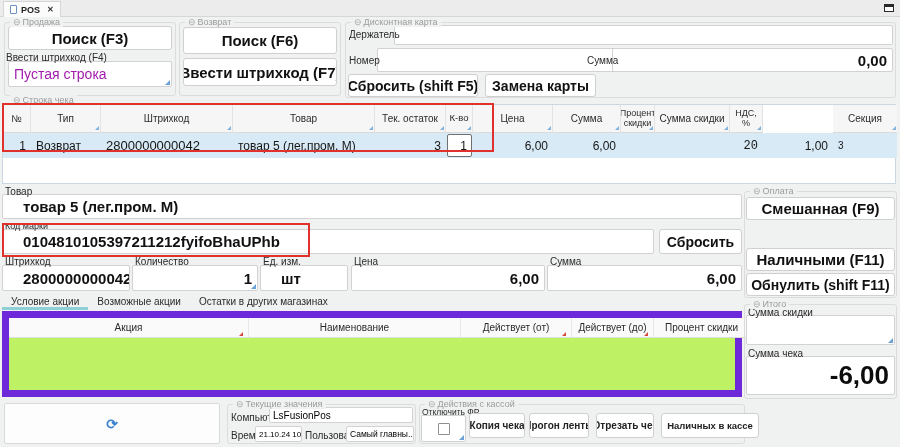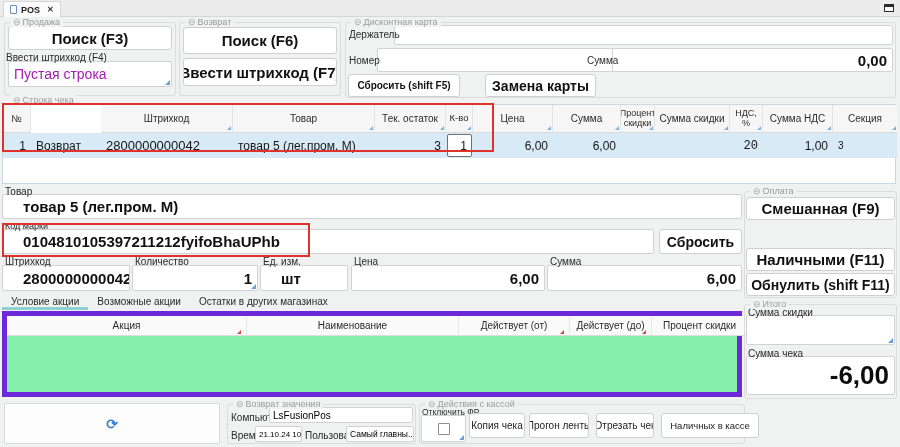--- a/index.html
+++ b/index.html
@@ -36,35 +36,35 @@
   .dc { position:absolute; top:28px; height:25px; background:#d7eaf6; display:flex; align-items:center; padding:0 5px;
         font-size:12px; color:#161616; overflow:hidden; white-space:nowrap; }
   .dc.r { justify-content:flex-end; }
   .kvo { position:absolute; left:444px; top:29px; width:25px; height:23px; background:#fff; border:1px solid #707070; border-radius:2px;
          display:flex; align-items:center; justify-content:flex-end; padding:0 4px; font-size:12px; color:#161616; }
 
   
   .ptabs { position:absolute; left:2px; top:293px; width:740px; height:17px; display:flex; align-items:flex-end; }
   .ptab { font-size:10px; color:#2b2b2b; padding:2px 9px 3px 9px; white-space:nowrap; cursor:pointer; }
   .ptab.active { box-shadow: inset 0 -3px 0 #8fd0d4; }
-  .ptable { position:absolute; left:2px; top:311px; width:740px; height:86px; background:#86efac; border:5px solid #6d28d9; }
+  .ptable { position:absolute; left:2px; top:311px; width:740px; height:86px; background:#bef264; border:7px solid #6d28d9; }
   .pc { position:absolute; top:0; height:20px; background:#fafafa; border-right:1px solid #e7e7e7; border-bottom:1px solid #ddd;
         display:flex; align-items:center; justify-content:center; font-size:10px; color:#2b2b2b; overflow:hidden; white-space:nowrap; }
   .rsort::after { content:""; position:absolute; right:5px; bottom:1px; border-left:4px solid transparent; border-bottom:4px solid #d3493c; }
 
   
   .paybtn { left:746px; width:149px; height:23px; font-size:15px; }
 
   
   .botpanel { position:absolute; left:4px; top:403px; width:216px; height:41px; background:#fdfdfd; border:1px solid #d9d9d9; border-radius:2px;
               display:flex; align-items:center; justify-content:center; cursor:pointer; }
   .refresh { color:#3b82d0; font-size:14px; font-weight:bold; }
   .minilbl { position:absolute; font-size:9px; color:#2b2b2b; white-space:nowrap; }
   .mini { font-size:9px; padding:0 3px; }
-  .smallbtn { font-weight:normal; font-size:10px; color:#222;text-align:right; }
+  .smallbtn { font-weight:bold; font-size:10px; color:#222;text-align:right; }
   .chkbox { position:absolute; left:421px; top:415px; width:45px; height:27px; background:#fff; border:1px solid #d2d2d2; border-radius:2px; }
   .chk { position:absolute; left:16px; top:7px; width:12px; height:12px; background:#fff; border:1px solid #8f8f8f; border-radius:1px; }
 
   
   .annot { position:absolute; border:2px solid #e0312c; z-index:9; pointer-events:none; }
 </style>
 </head>
 <body>
 
 <div class="app">
@@ -101,39 +101,39 @@
   <div class="slab" style="left:351px;top:17px;">
     <span class="co">⊖</span>
     <span>Дисконтная карта</span>
   </div>
   <div class="lbl" style="left:349px;top:29px;">Держатель</div>
   <div class="inp" style="left:394px;top:25px;width:499px;height:20px;"></div>
   <div class="lbl" style="left:349px;top:55px;">Номер</div>
   <div class="inp" style="left:377px;top:48px;width:258px;height:24px;"></div>
   <div class="lbl" style="left:587px;top:55px;">Сумма</div>
   <div class="inp r bold15" style="left:612px;top:48px;width:281px;height:24px;">0,00</div>
-  <div class="btn" style="left:348px;top:74px;width:112px;height:23px;font-size:10px;">Сбросить (shift F5)</div>
+  <div class="btn" style="left:348px;top:74px;width:130px;height:23px;font-size:14px;">Сбросить (shift F5)</div>
   <div class="btn" style="left:485px;top:74px;width:111px;height:23px;font-size:14px;">Замена карты</div>
 
   <div class="slab" style="left:10px;top:95px;">
     <span class="co">⊖</span>
     <span>Строка чека</span>
   </div>
   <div class="rtable">
     <div class="hc" style="left:0;width:28px;">№</div>
+    <div class="hc bsort" style="left:28px;width:70px;">Тип</div>
     <div class="hc bsort" style="left:98px;width:132px;">Штрихкод</div>
     <div class="hc bsort" style="left:230px;width:142px;">Товар</div>
     <div class="hc bsort" style="left:372px;width:71px;">Тек. остаток</div>
     <div class="hc bsort" style="left:443px;width:27px;font-size:9.5px;">К-во</div>
     <div class="hc bsort" style="left:470px;width:80px;">Цена</div>
     <div class="hc bsort" style="left:550px;width:68px;">Сумма</div>
     <div class="hc bsort" style="left:618px;width:34px;font-size:9px;">Процент скидки</div>
     <div class="hc bsort" style="left:652px;width:75px;">Сумма скидки</div>
     <div class="hc bsort" style="left:727px;width:33px;font-size:9px;">НДС, %</div>
-    <div class="hc bsort" style="left:760px;width:70px;">Сумма НДС</div>
     <div class="hc bsort" style="left:830px;width:64px;border-right:none;">Секция</div>
 
     <div class="dc r" style="left:0;width:28px;">1</div>
     <div class="dc" style="left:28px;width:70px;">Возврат</div>
     <div class="dc" style="left:98px;width:132px;font-size:13px;">2800000000042</div>
     <div class="dc" style="left:230px;width:142px;">товар 5 (лег.пром. М)</div>
     <div class="dc r" style="left:372px;width:71px;">3</div>
     <div class="dc" style="left:443px;width:27px;background:#d7eaf6;"></div>
     <div class="kvo">1</div>
     <div class="dc r" style="left:470px;width:80px;">6,00</div>
@@ -196,21 +196,21 @@
   <div class="lbl" style="left:748px;top:348px;">Сумма чека</div>
   <div class="inp r" style="left:746px;top:356px;width:149px;height:39px;font-weight:bold;font-size:26px;color:#0c0c0c;">-6,00</div>
 
   <div class="botpanel">
     <span class="refresh">⟳</span>
   </div>
 
   <div class="sec" style="left:227px;top:404px;width:189px;height:40px;"></div>
   <div class="slab" style="left:233px;top:399px;">
     <span class="co">⊖</span>
-    <span>Возврат значения</span>
+    <span>Текущие значения</span>
   </div>
   <div class="minilbl" style="left:231px;top:412px;font-size:10px;">Компьютер</div>
   <div class="inp mini" style="left:269px;top:407px;width:144px;height:16px;font-size:10px;">LsFusionPos</div>
   <div class="minilbl" style="left:231px;top:430px;font-size:10px;">Время</div>
   <div class="inp mini" style="left:255px;top:426px;width:47px;height:16px;font-size:8px;">21.10.24 10:13</div>
   <div class="minilbl" style="left:305px;top:430px;font-size:10px;">Пользователь</div>
   <div class="inp mini" style="left:346px;top:426px;width:68px;height:16px;font-size:8.5px;">Самый главны...</div>
 
   <div class="sec" style="left:419px;top:404px;width:326px;height:40px;"></div>
   <div class="slab" style="left:425px;top:399px;">

